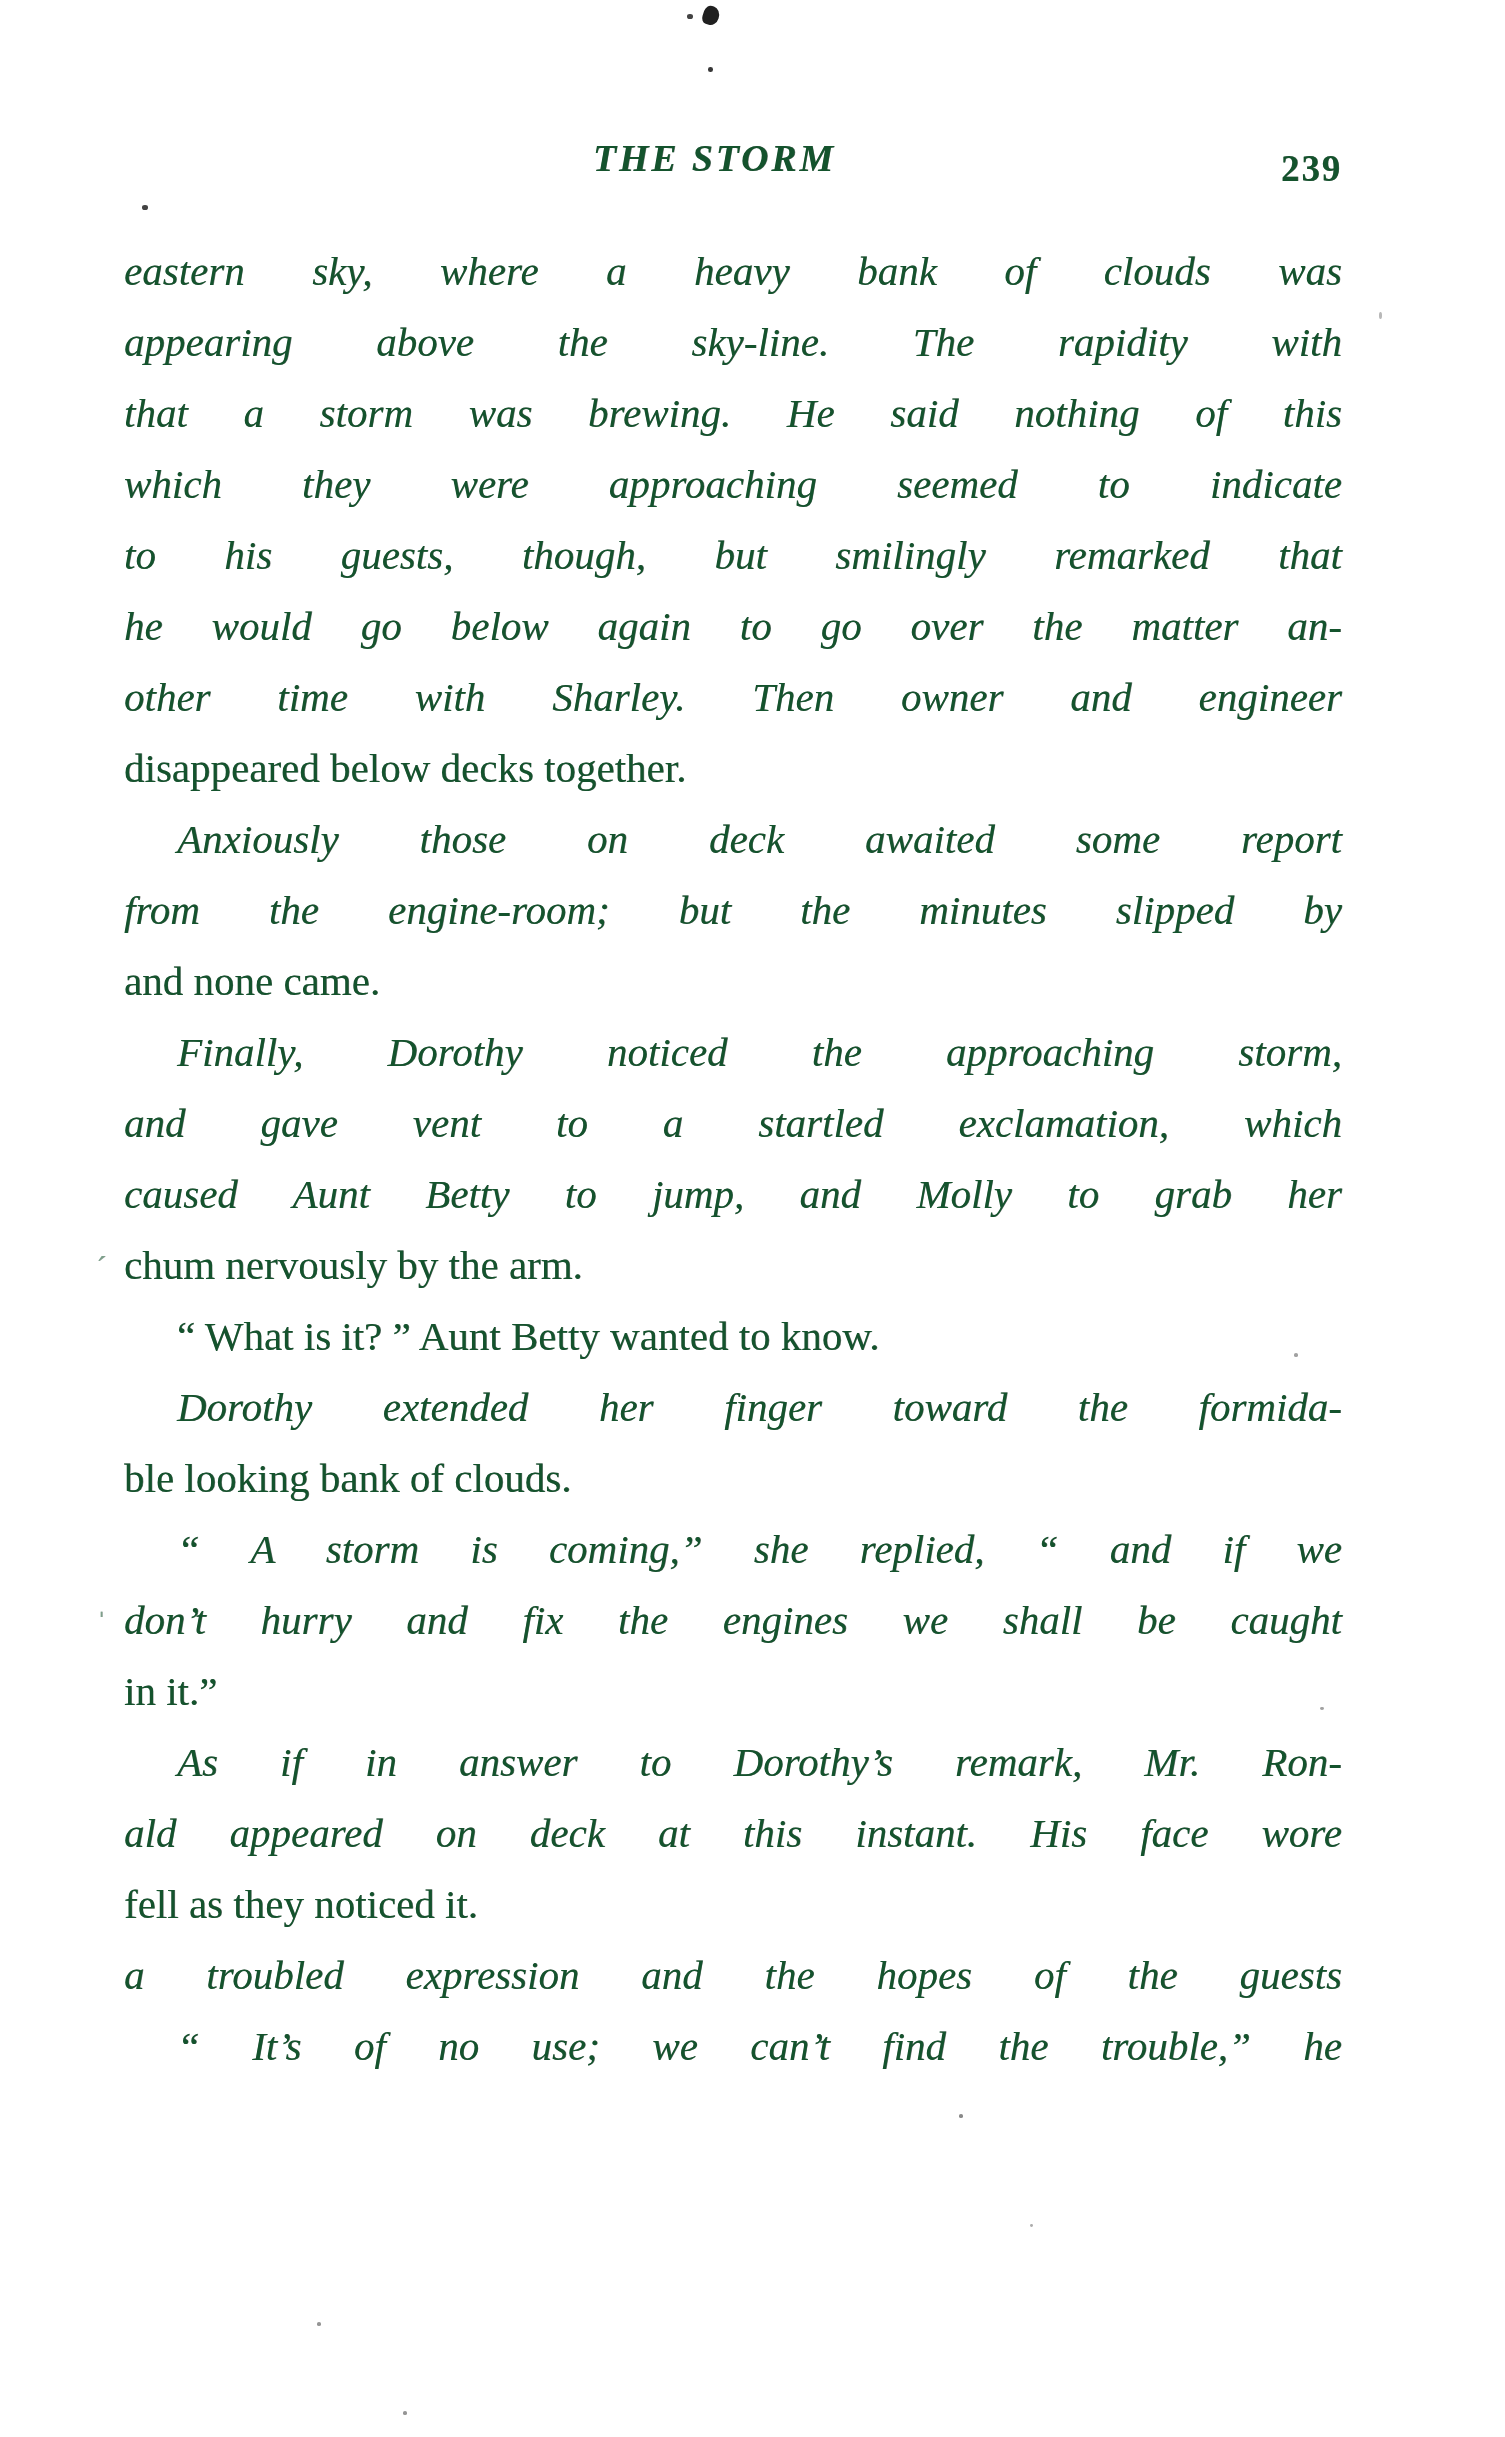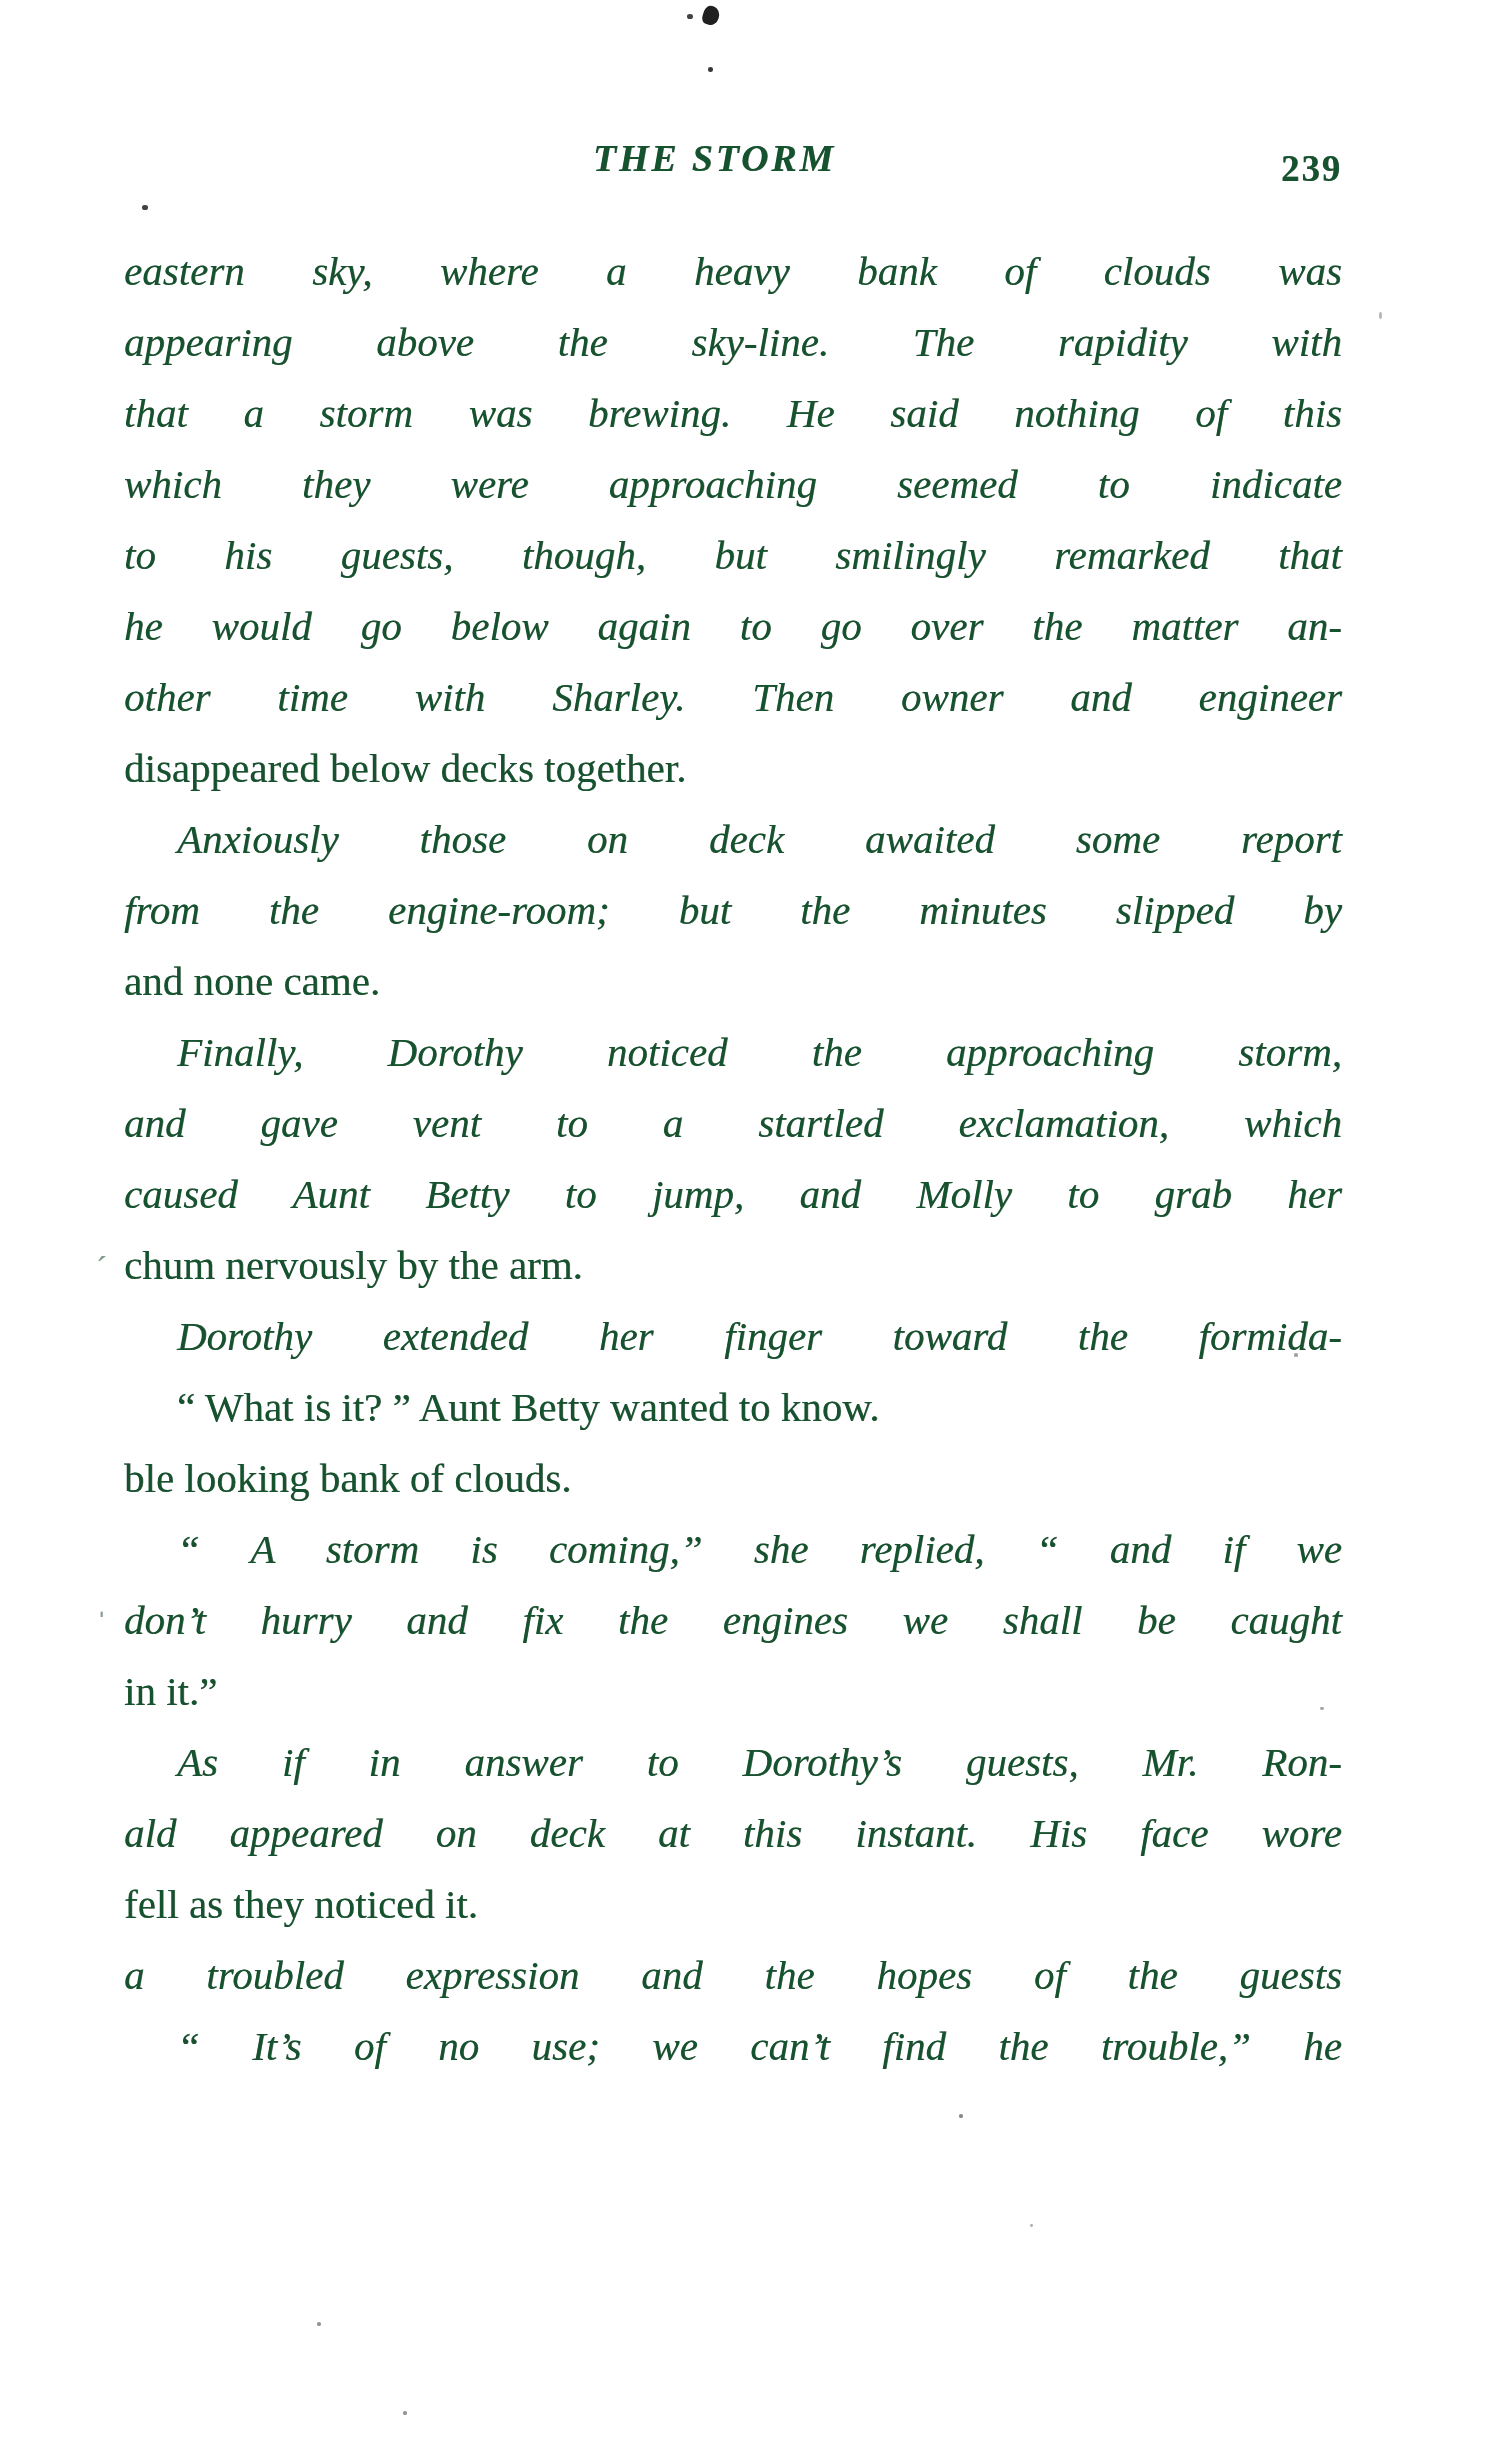--- a/index.html
+++ b/index.html
@@ -104,27 +104,27 @@
       <div class="line j"><span>he would go below again to go over the matter an-</span></div>
       <div class="line j"><span>other time with Sharley.  Then owner and engineer</span></div>
       <div class="line"><span>disappeared below decks together.</span></div>
       <div class="line j i"><span>Anxiously those on deck awaited some report</span></div>
       <div class="line j"><span>from the engine-room; but the minutes slipped by</span></div>
       <div class="line"><span>and none came.</span></div>
       <div class="line j i"><span>Finally, Dorothy noticed the approaching storm,</span></div>
       <div class="line j"><span>and gave vent to a startled exclamation, which</span></div>
       <div class="line j"><span>caused Aunt Betty to jump, and Molly to grab her</span></div>
       <div class="line"><span class="margin-mark">´</span><span>chum nervously by the arm.</span></div>
+      <div class="line i"><span>“ What is it? ”  Aunt Betty wanted to know.</span></div>
       <div class="line j i"><span>Dorothy extended her finger toward the formida-</span></div>
-      <div class="line i"><span>“ What is it? ”  Aunt Betty wanted to know.</span></div>
       <div class="line"><span>ble looking bank of clouds.</span></div>
       <div class="line j i"><span>“ A storm is coming,” she replied, “ and if we</span></div>
       <div class="line j"><span class="margin-mark">ˈ</span><span>don’t hurry and fix the engines we shall be caught</span></div>
       <div class="line"><span>in it.”</span></div>
-      <div class="line j i"><span>As if in answer to Dorothy’s guests, Mr. Ron-</span></div>
+      <div class="line j i"><span>As if in answer to Dorothy’s remark, Mr. Ron-</span></div>
       <div class="line j"><span>ald appeared on deck at this instant.  His face wore</span></div>
       <div class="line"><span>fell as they noticed it.</span></div>
       <div class="line j"><span>a troubled expression and the hopes of the guests</span></div>
       <div class="line j i"><span>“ It’s of no use; we can’t find the trouble,” he</span></div>
     </main>
 
   <div id="artifact-layer">
       <span class="speck blob" style="left: 703px; top: 5.5px; width: 15.7px; height: 19.4px; opacity: 0.95;"></span>
       <span class="speck" style="left: 687px; top: 14px; width: 5.5px; height: 4.6px; opacity: 0.8;"></span>
       <span class="speck" style="left: 708px; top: 67px; width: 4.6px; height: 4.6px; opacity: 0.85;"></span>

